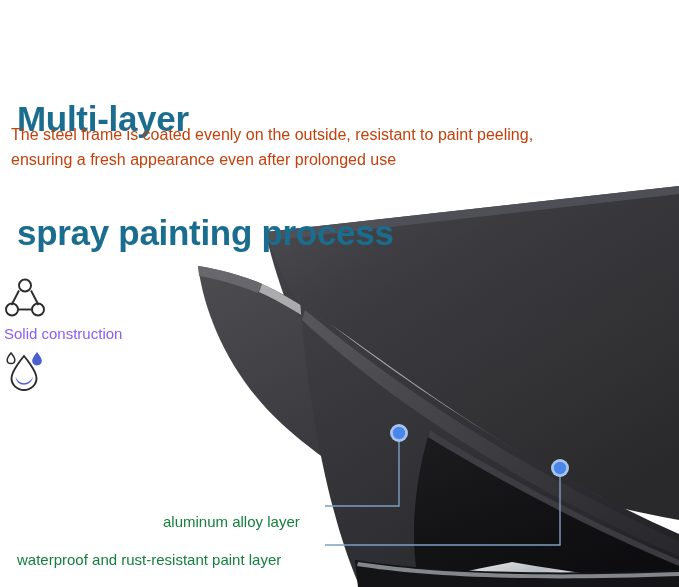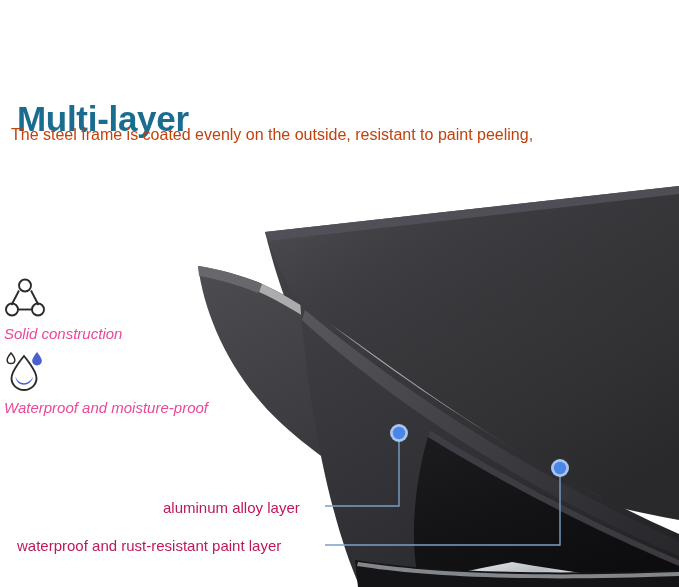--- a/index.html
+++ b/index.html
@@ -59,44 +59,44 @@
   }
   .feature .ficon {
     display: block;
     line-height: 0;
   }
   .feature .flabel {
     display: block;
     margin-top: 7px;
     font-family: "Liberation Sans", sans-serif;
     font-size: 15px;
-    color: #ec4899;
+    color: #8b5cf6;
     white-space: nowrap;
-    font-style: italic;
   }
   #feature-solid { top: 276px; }
   #feature-water { top: 350px; }
 
   
   #product-illustration {
     position: absolute;
     left: 0;
     top: 0;
     width: 679px;
     height: 587px;
     pointer-events: none;
   }
 
   
   .callout-label {
     position: absolute;
     font-family: "Liberation Sans", sans-serif;
     font-size: 15px;
-    color: #be185d;
+    color: #15803d;
     white-space: nowrap;
+    margin-top: 14px;
   }
   #callout-label-0 { left: 163px; top: 499px; }
   #callout-label-1 { left: 17px; top: 537px; text-align: center; }
 
   #callout-layer {
     position: absolute;
     left: 0;
     top: 0;
     width: 679px;
     height: 587px;
@@ -211,24 +211,26 @@
              L 679,587 Z" fill="url(#gMetal)"></path>
     <path d="M 430,587 L 679,578 L 679,587 Z" fill="url(#gRim)" opacity="0.95"></path>
 
     <path d="M 355,560 C 420,570 520,576 679,570 L 679,587 L 358,587 Z" fill="#141416"></path>
     <path d="M 358,562 C 424,572 522,578 679,572 L 679,576
              C 520,582 422,576 357,566 Z" fill="#9fa4aa" opacity="0.8"></path>
   </svg>
 
   <h1 class="headline">
     <span class="l1">Multi-layer</span>
+    <span class="l2">spray painting process</span>
   </h1>
 
   <div class="subcopy">
     <span>The steel frame is coated evenly on the outside, resistant to paint peeling,</span>
+    <span>ensuring a fresh appearance even after prolonged use</span>
   </div>
 
   <div class="feature" id="feature-solid">
     <span class="ficon">
       <svg width="44" height="42" viewBox="0 0 44 42" xmlns="http://www.w3.org/2000/svg">
         <g fill="none" stroke="#2b2b2b" stroke-width="1.9">
           <line x1="15" y1="14.5" x2="7.5" y2="29"></line>
           <line x1="27" y1="14.5" x2="34.5" y2="29"></line>
           <line x1="13" y1="33.5" x2="29" y2="33.5"></line>
           <circle cx="21" cy="9.5" r="6"></circle>
@@ -250,21 +252,20 @@
         <path d="M 33,2 C 33,2 28.2,7.8 28.2,10.8 C 28.2,13.5 30.3,15.5 33,15.5
                  C 35.7,15.5 37.8,13.5 37.8,10.8 C 37.8,7.8 33,2 33,2 Z" fill="#4a5fd0"></path>
 
         <path d="M 20,6 C 20,6 7.5,20.5 7.5,28.2 C 7.5,35 13.2,40 20,40
                  C 26.8,40 32.5,35 32.5,28.2 C 32.5,20.5 20,6 20,6 Z" fill="#ffffff" stroke="#2b2b2b" stroke-width="1.9"></path>
 
         <path d="M 11.5,26.5 C 14.5,35 24.5,35.5 29,27
                  C 27,37 12.5,37.5 11.5,26.5 Z" fill="#4a5fd0"></path>
       </svg>
     </span>
-    <span class="flabel">Waterproof and moisture-proof</span>
   </div>
 
   <svg id="callout-layer" viewBox="0 0 679 587" width="679" height="587" xmlns="http://www.w3.org/2000/svg">
 
     <polyline points="325,506 399,506 399,441" fill="none" stroke="#7d9fc4" stroke-width="1.4"></polyline>
     <circle cx="399" cy="433" r="9" fill="#a8c4ec"></circle>
     <circle cx="399" cy="433" r="6.2" fill="#4a86e8"></circle>
 
     <polyline points="325,545 560,545 560,476" fill="none" stroke="#7d9fc4" stroke-width="1.4"></polyline>
     <circle cx="560" cy="468" r="9" fill="#a8c4ec"></circle>

